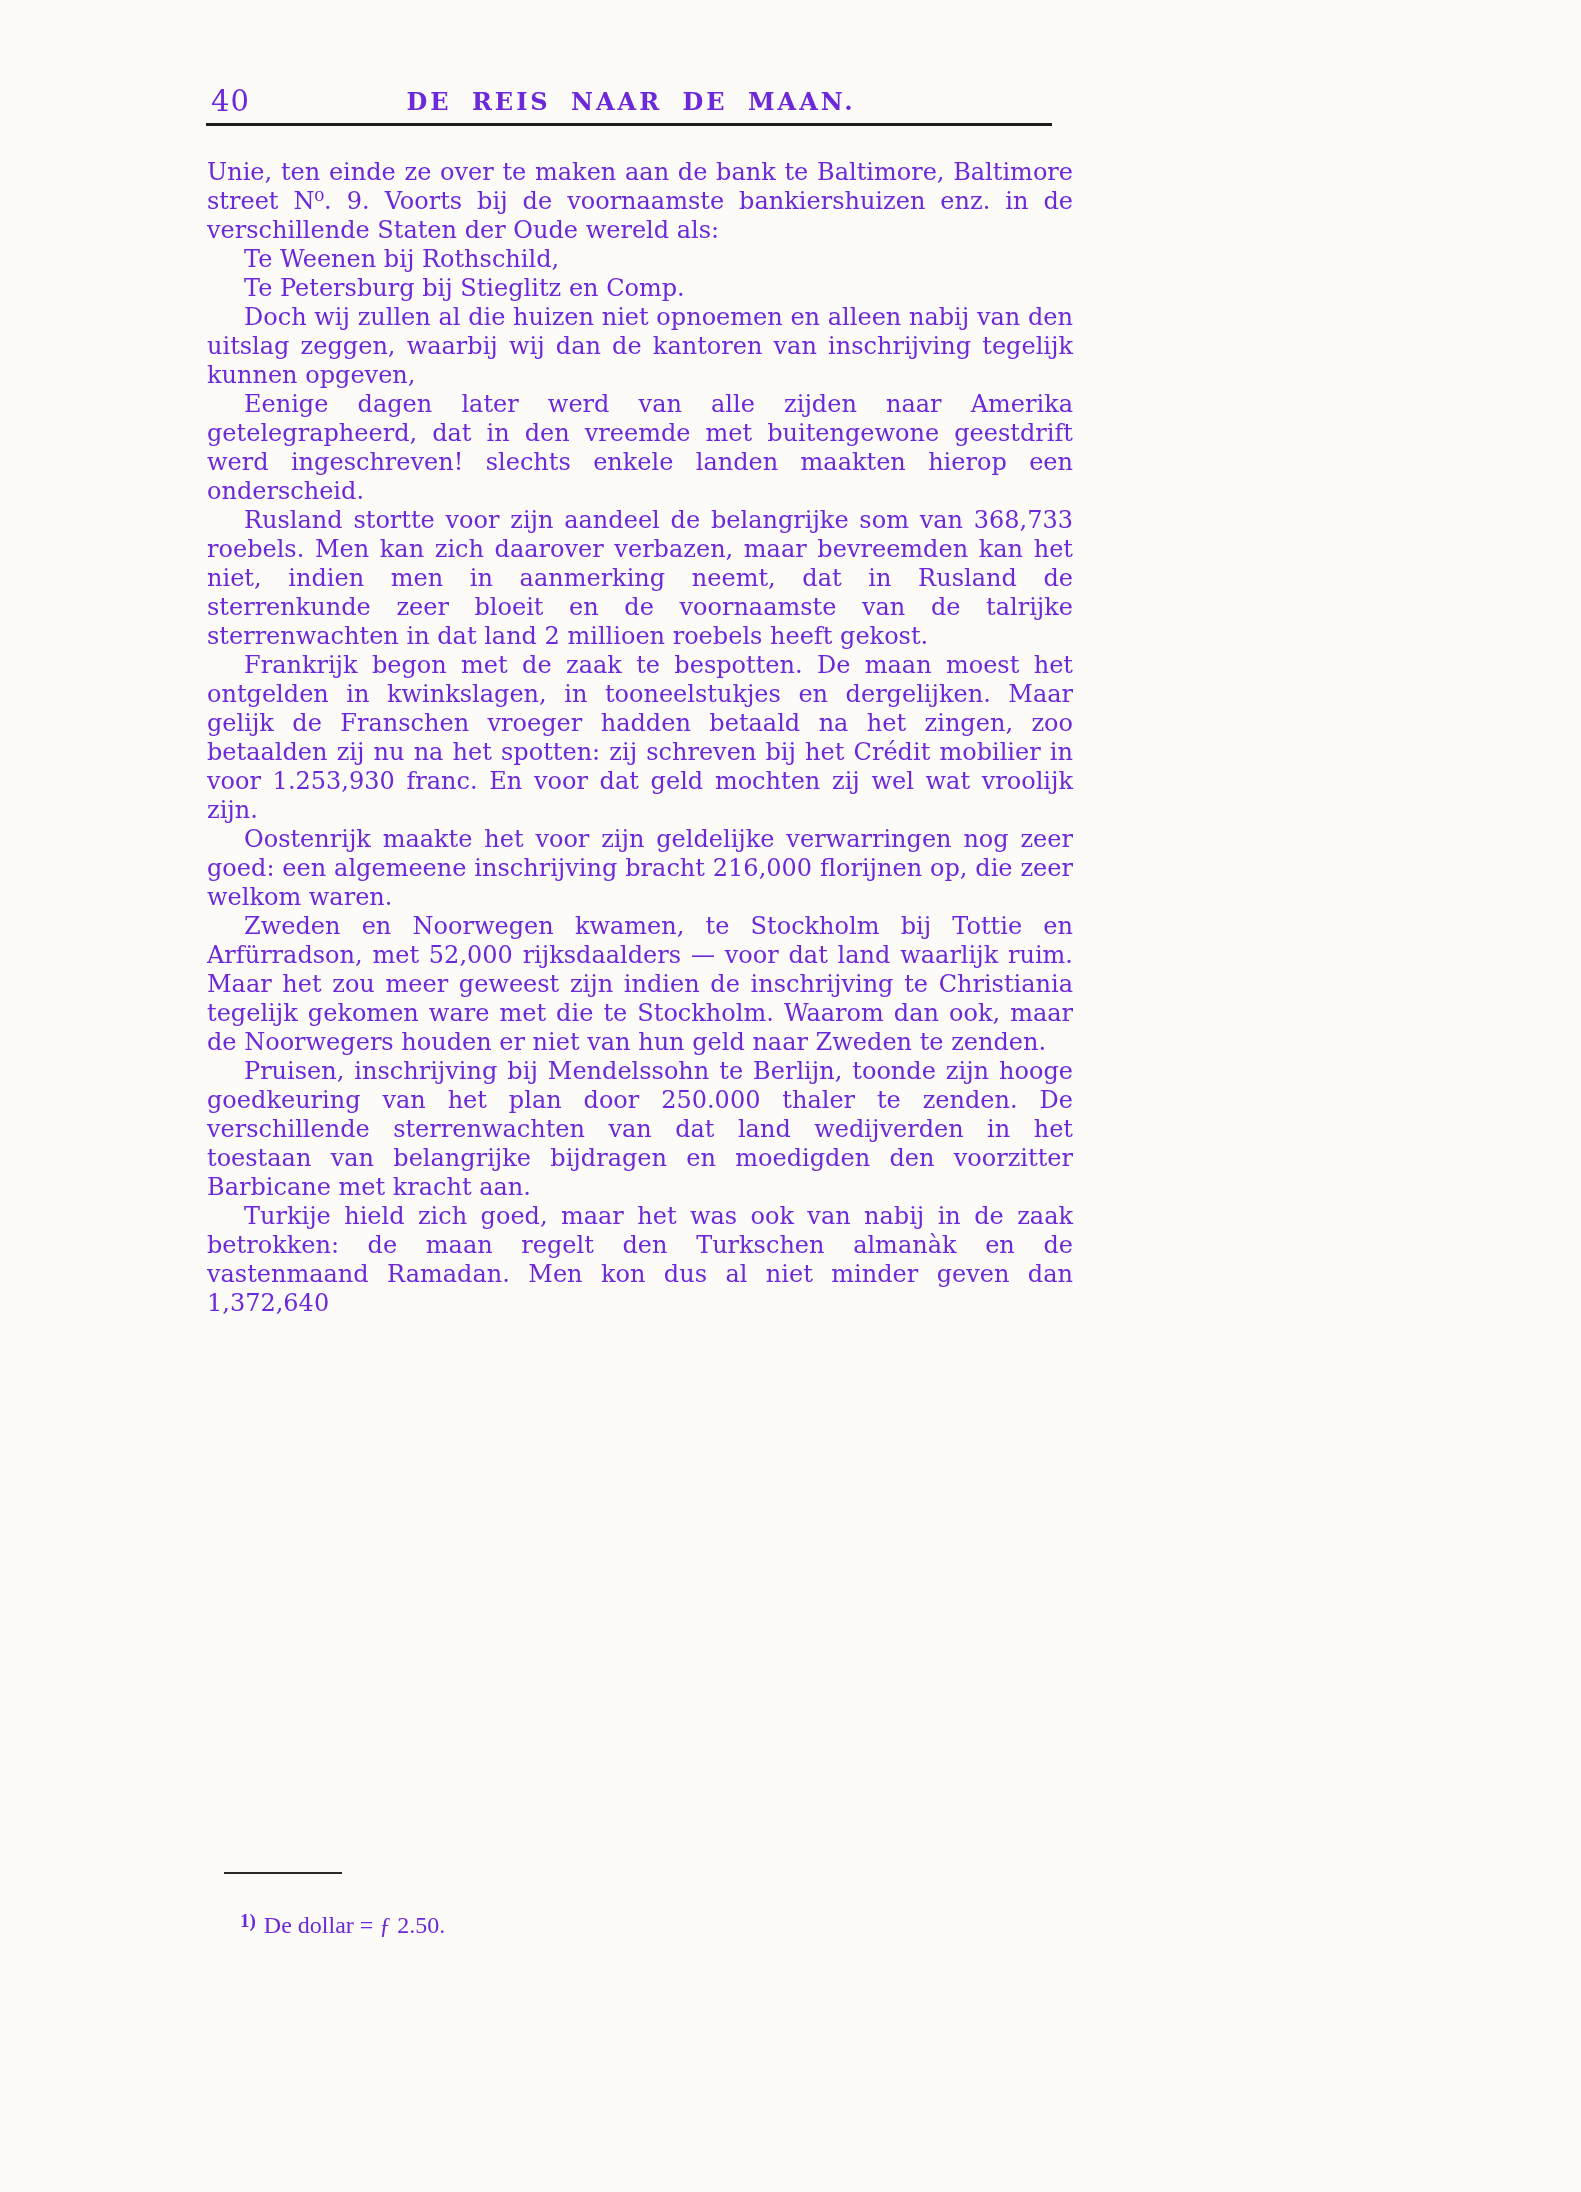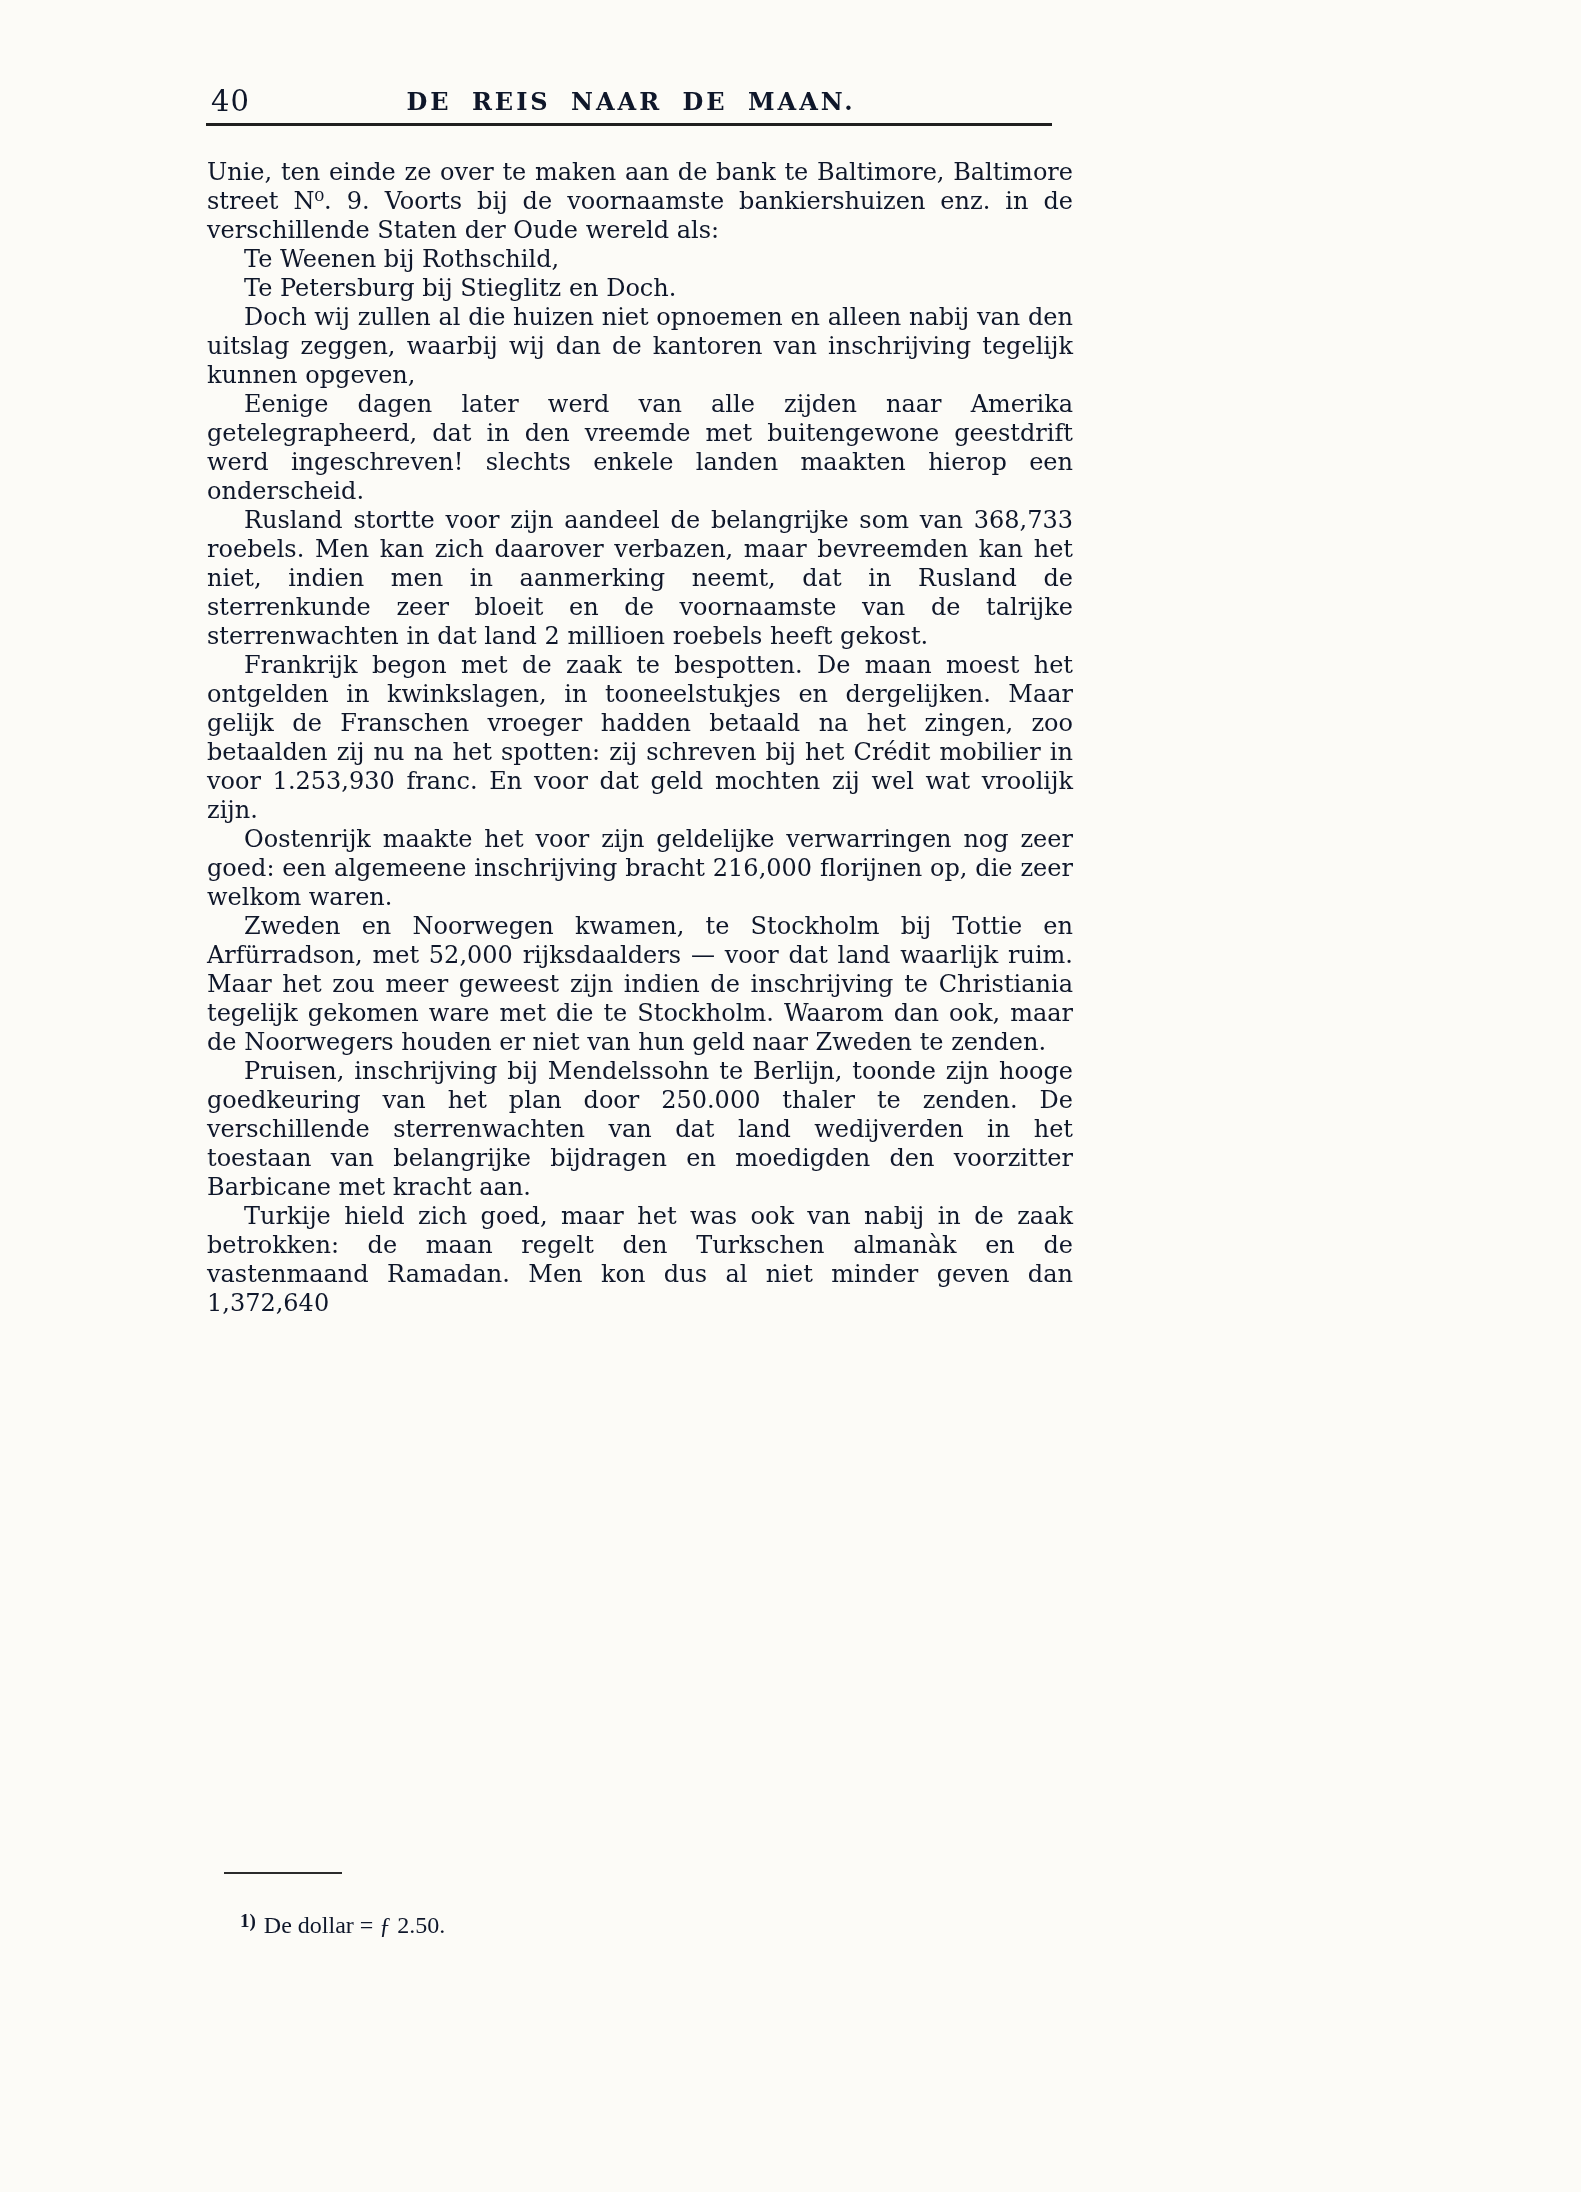--- a/index.html
+++ b/index.html
@@ -7,21 +7,21 @@
   body {
     background: #d9d7d1;
     font-family: "DejaVu Serif", serif;
   }
   .page {
     position: relative;
     width: 1581px;
     height: 2192px;
     margin: 0 auto;
     background: #fcfbf7;
-    color: #0f172a;
+    color: #6d28d9;
     overflow: hidden;
   }
   
   .running-head {
     position: absolute;
     top: 82px;
     left: 207px;
     width: 848px;
     height: 36px;
   }
@@ -99,21 +99,21 @@
   <div class="running-head">
     <span class="page-number">40</span>
     <h1 class="running-title">DE REIS NAAR DE MAAN.</h1>
   </div>
 
   <div class="head-rule"></div>
 
   <main class="body-text">
     <p>Unie, ten einde ze over te maken aan de bank te Baltimore, Baltimore street N⁰. 9. Voorts bij de voornaamste bankiershuizen enz. in de verschillende Staten der Oude wereld als:</p>
     <p class="indent">Te Weenen bij Rothschild,</p>
-    <p class="indent">Te Petersburg bij Stieglitz en Doch.</p>
+    <p class="indent">Te Petersburg bij Stieglitz en Comp.</p>
     <p class="indent">Doch wij zullen al die huizen niet opnoemen en alleen nabij van den uitslag zeggen, waarbij wij dan de kantoren van inschrijving tegelijk kunnen opgeven,</p>
     <p class="indent">Eenige dagen later werd van alle zijden naar Amerika getelegrapheerd, dat in den vreemde met buitengewone geestdrift werd ingeschreven! slechts enkele landen maakten hierop een onderscheid.</p>
     <p class="indent">Rusland stortte voor zijn aandeel de belangrijke som van 368,733 roebels. Men kan zich daarover verbazen, maar bevreemden kan het niet, indien men in aanmerking neemt, dat in Rusland de sterrenkunde zeer bloeit en de voornaamste van de talrijke sterrenwachten in dat land 2 millioen roebels heeft gekost.</p>
     <p class="indent">Frankrijk begon met de zaak te bespotten. De maan moest het ontgelden in kwinkslagen, in tooneelstukjes en dergelijken. Maar gelijk de Franschen vroeger hadden betaald na het zingen, zoo betaalden zij nu na het spotten: zij schreven bij het Crédit mobilier in voor 1.253,930 franc. En voor dat geld mochten zij wel wat vroolijk zijn.</p>
     <p class="indent">Oostenrijk maakte het voor zijn geldelijke verwarringen nog zeer goed: een algemeene inschrijving bracht 216,000 florijnen op, die zeer welkom waren.</p>
     <p class="indent">Zweden en Noorwegen kwamen, te Stockholm bij Tottie en Arfürradson, met 52,000 rijksdaalders — voor dat land waarlijk ruim. Maar het zou meer geweest zijn indien de inschrijving te Christiania tegelijk gekomen ware met die te Stockholm. Waarom dan ook, maar de Noorwegers houden er niet van hun geld naar Zweden te zenden.</p>
     <p class="indent">Pruisen, inschrijving bij Mendelssohn te Berlijn, toonde zijn hooge goedkeuring van het plan door 250.000 thaler te zenden. De verschillende sterrenwachten van dat land wedijverden in het toestaan van belangrijke bijdragen en moedigden den voorzitter Barbicane met kracht aan.</p>
     <p class="indent">Turkije hield zich goed, maar het was ook van nabij in de zaak betrokken: de maan regelt den Turkschen almanàk en de vastenmaand Ramadan. Men kon dus al niet minder geven dan 1,372,640</p>
   </main>
 

